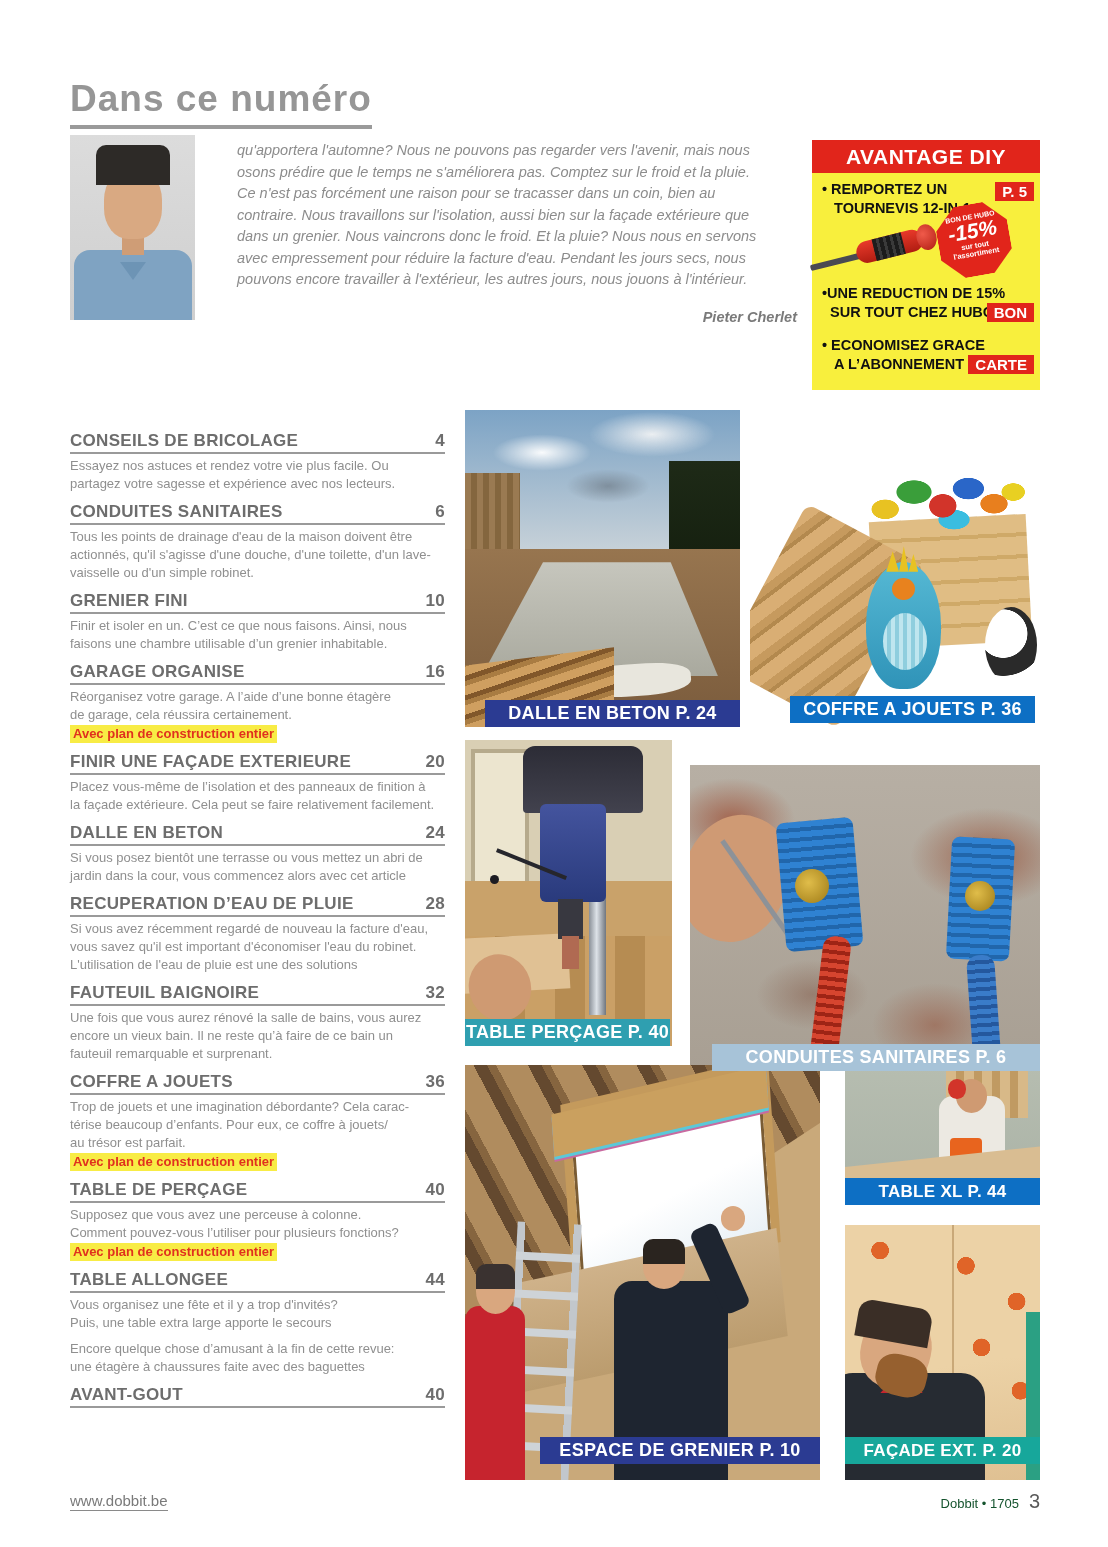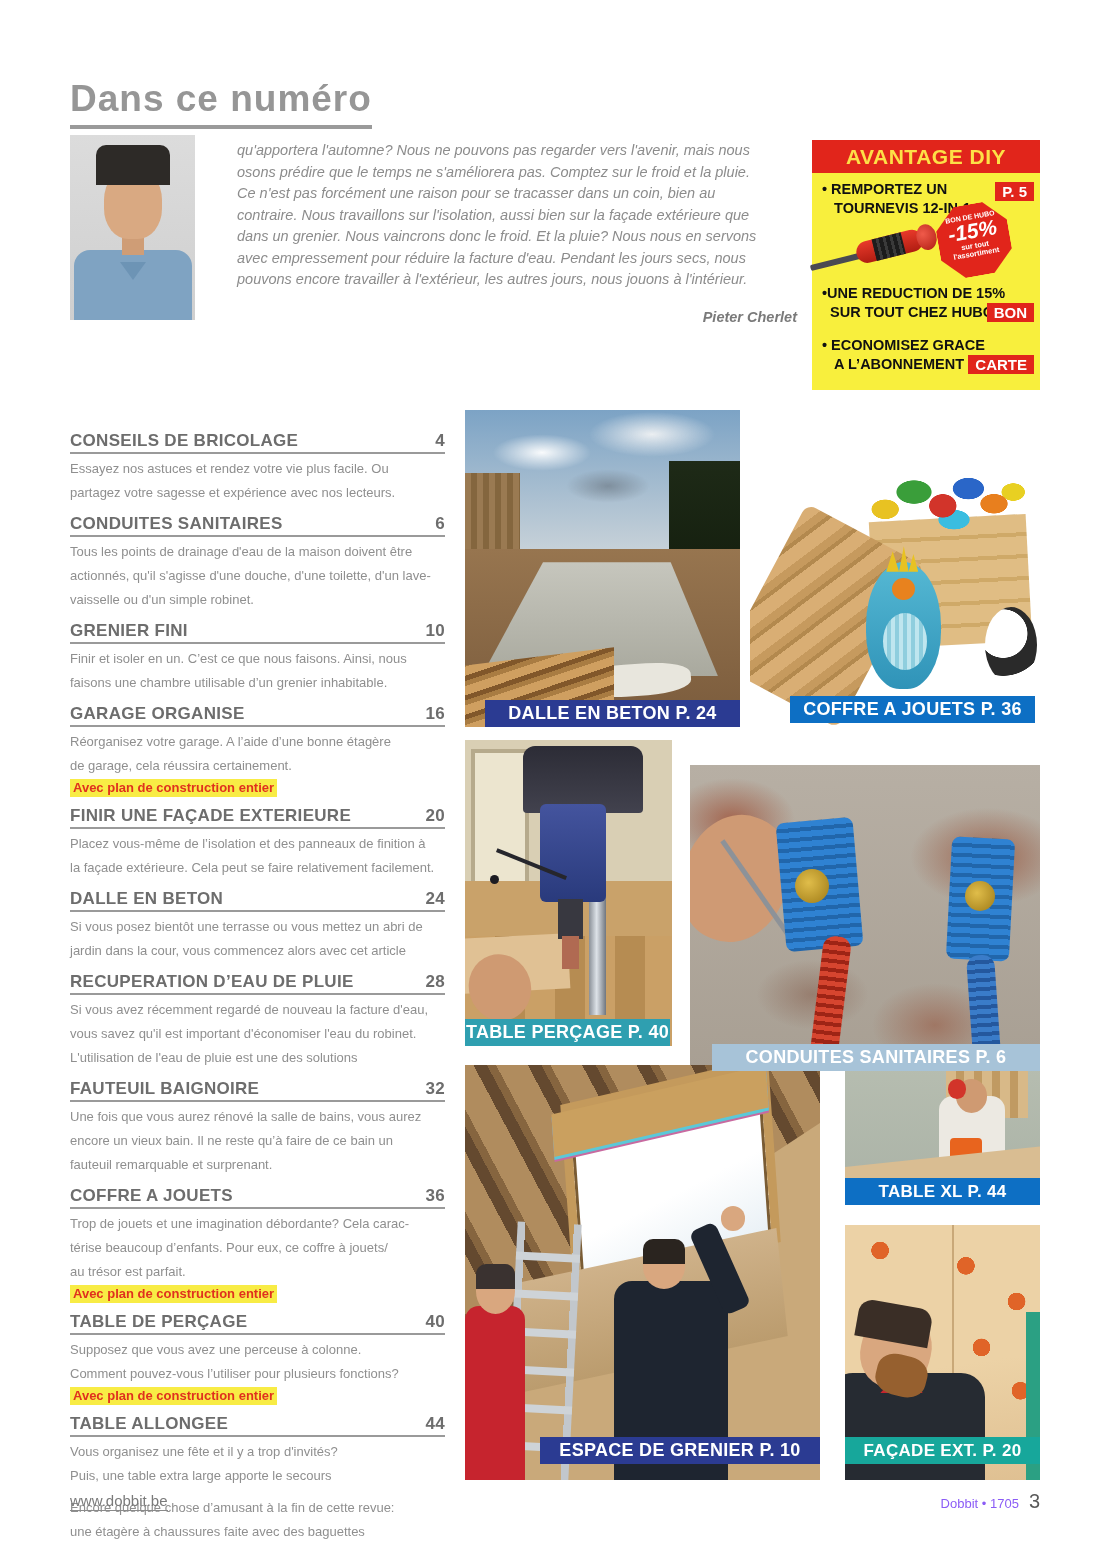--- a/index.html
+++ b/index.html
@@ -25,21 +25,21 @@
 
   
   .intro { position:absolute; left:237px; top:140px; width:560px; color:#8c8c8c;
     font-style:italic; font-size:14.5px; line-height:21.5px; }
   .intro .greet { margin-bottom:21px; }
   .intro .body { white-space:pre-line; }
   .intro .sig { margin-top:16px; text-align:right; font-weight:bold; color:#7a7a7a; }
 
   
   .promo { position:absolute; left:812px; top:140px; width:228px; height:250px; background:#f8ef3d; }
-  .promo-header { height:33px; background:#e1251b; color:#fde047; font-weight:800; font-size:21px;
+  .promo-header { height:33px; background:#e1251b; color:#ffffff; font-weight:800; font-size:21px;
     text-align:center; line-height:33px; letter-spacing:0.5px; }
   .promo-item { position:absolute; left:10px; font-weight:800; font-size:14.5px; line-height:19px;
     color:#111; white-space:pre-line; }
   .pi-1 { top:40px; } .pi-2 { top:144px; } .pi-3 { top:196px; }
   .promo-badge { position:absolute; right:6px; background:#e1251b; color:#fff; font-weight:800;
     font-size:15px; padding:1px 7px; }
   .pb-1 { top:42px; } .pb-2 { top:163px; } .pb-3 { top:215px; }
   .screwdriver { position:absolute; left:2px; top:86px; width:130px; height:46px;
     transform:rotate(-14deg); }
   .sd-shaft { position:absolute; left:-6px; top:22px; width:52px; height:6px; background:#4a4a52; border-radius:2px; }
@@ -56,21 +56,21 @@
   .octagon .ob-top { font-size:7px; font-weight:700; margin-top:9px; }
   .octagon .ob-main { font-size:21px; font-weight:800; font-style:italic; line-height:22px; }
   .octagon .ob-sub { font-size:7.5px; font-weight:700; line-height:8px; }
 
   
   .toc { position:absolute; left:70px; top:430px; width:375px; }
   .toc-entry { margin-bottom:8px; }
   .toc-head { display:flex; justify-content:space-between; align-items:flex-end;
     font-weight:800; font-size:17px; color:#6d6d6d; letter-spacing:0.3px;
     border-bottom:2px solid #9a9a9a; padding-bottom:1px; margin-bottom:3px; line-height:21px; }
-  .t-desc { font-size:13px; line-height:24px; color:#8f8f8f; white-space:pre-line; }
+  .t-desc { font-size:13px; line-height:18px; color:#8f8f8f; white-space:pre-line; }
   .t-highlight { display:inline-block; background:#f8ec45; color:#e0301e; font-weight:700;
     font-size:13px; line-height:18px; padding:0 3px; }
 
   
   figure { position:absolute; overflow:hidden; }
   figure div { position:absolute; }
   figcaption { position:absolute; height:27px; color:#fff; font-weight:800; font-size:18px;
     text-align:center; line-height:27px; letter-spacing:0.3px; z-index:5; }
 
   .p1 { left:465px; top:410px; width:275px; height:317px; }
@@ -220,21 +220,21 @@
   .cap-3 { left:0; right:2px; bottom:0; }
   .cap-4 { left:22px; right:0; bottom:0; }
   .cap-5 { left:75px; right:0; bottom:16px; }
   .cap-6 { left:0; right:0; bottom:0; font-size:17px; }
   .cap-7 { left:0; right:0; bottom:16px; font-size:17px; }
 
   
   .footer-site { position:absolute; left:70px; top:1492px; font-size:15px; color:#7a7a7a;
     border-bottom:1px solid #8a8a8a; padding-bottom:1px; }
   .footer-right { position:absolute; right:68px; top:1490px; display:flex; align-items:baseline; gap:10px; }
-  .footer-issue { font-size:13px; color:#8b5cf6; }
+  .footer-issue { font-size:13px; color:#14532d; }
   .footer-page { font-size:20px; color:#5a5a5a; }
 </style>
 </head>
 <body>
 
 <div class="page">
 
   <h1 class="page-title">Dans ce numéro</h1>
 
   <div class="portrait">

